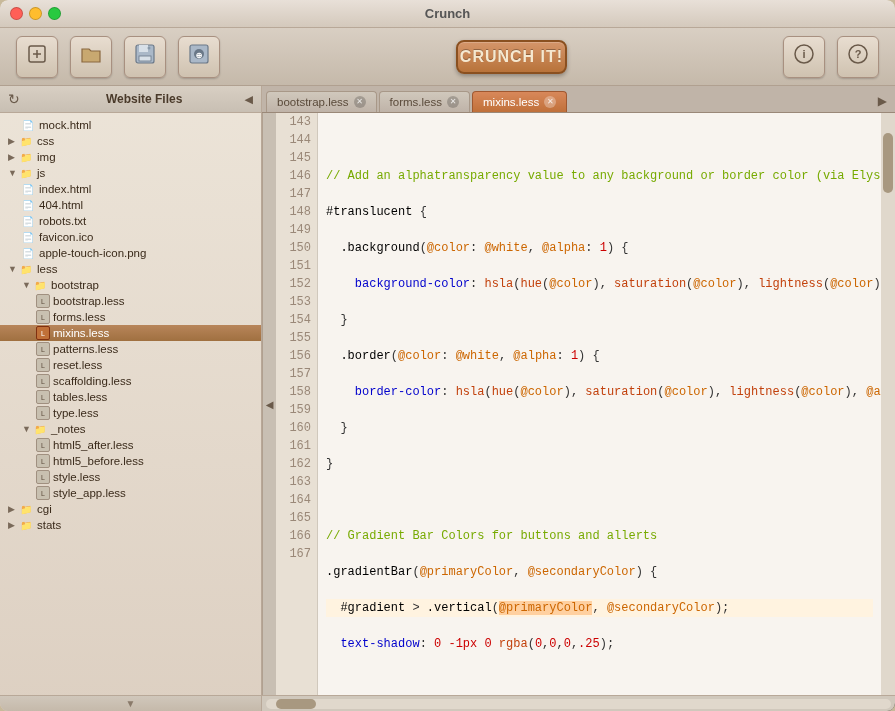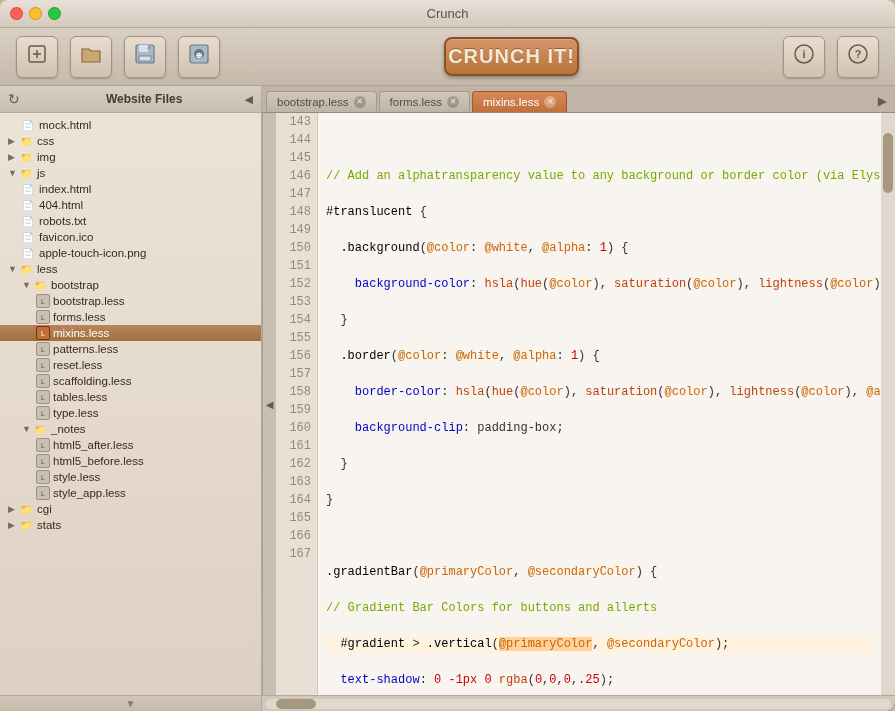--- a/index.html
+++ b/index.html
@@ -33,21 +33,21 @@
     .tb-btn {
       width: 13px; height: 13px; border-radius: 50%; border: 1px solid rgba(0,0,0,0.2);
       cursor: pointer;
     }
     .tb-close { background: #ff5f57; }
     .tb-min { background: #ffbd2e; }
     .tb-max { background: #28c940; }
     .title-bar-title {
       font-size: 13px;
       color: #555;
-      font-weight: 400;
+      font-weight: 700;
     }
 
     
     .toolbar {
       height: 58px;
       background: linear-gradient(to bottom, #d9cfc3, #c5b9aa);
       display: flex;
       align-items: center;
       justify-content: space-between;
       padding: 0 16px;
@@ -80,21 +80,21 @@
       font-size: 20px;
       box-shadow: 0 1px 2px rgba(0,0,0,0.2);
     }
     .crunch-btn {
       background: linear-gradient(to bottom, #d4956a, #b8733a);
       border: 2px solid #8a5020;
       border-radius: 8px;
       padding: 6px 2px;
       cursor: pointer;
       color: #f5e8d0;
-      font-size: 20px;
+      font-size: 16px;
       font-weight: bold;
       letter-spacing: 1px;
       text-shadow: 0 -1px 0 rgba(0,0,0,0.3);
       box-shadow: 0 2px 4px rgba(0,0,0,0.3), inset 0 1px 0 rgba(255,255,255,0.2);
       font-family: 'Arial Black', sans-serif;
       text-transform: uppercase;
       margin-left: 20px;
     }
 
     
@@ -620,26 +620,25 @@
 
       <div class="code-content">
 <span class="code-line"> </span>
 <span class="code-line"><span class="c-comment">// Add an alphatransparency value to any background or border color (via Elyse Hollada</span></span>
 <span class="code-line"><span class="c-selector">#translucent</span> <span class="c-bracket">{</span></span>
 <span class="code-line">  <span class="c-selector">.background</span>(<span class="c-var">@color</span>: <span class="c-var">@white</span>, <span class="c-var">@alpha</span>: <span class="c-number">1</span>) {</span>
 <span class="code-line">    <span class="c-property">background-color</span>: <span class="c-func">hsla</span>(<span class="c-func">hue</span>(<span class="c-var">@color</span>), <span class="c-func">saturation</span>(<span class="c-var">@color</span>), <span class="c-func">lightness</span>(<span class="c-var">@color</span>), </span>
 <span class="code-line">  <span class="c-bracket">}</span></span>
 <span class="code-line">  <span class="c-selector">.border</span>(<span class="c-var">@color</span>: <span class="c-var">@white</span>, <span class="c-var">@alpha</span>: <span class="c-number">1</span>) {</span>
 <span class="code-line">    <span class="c-property">border-color</span>: <span class="c-func">hsla</span>(<span class="c-func">hue</span>(<span class="c-var">@color</span>), <span class="c-func">saturation</span>(<span class="c-var">@color</span>), <span class="c-func">lightness</span>(<span class="c-var">@color</span>), <span class="c-var">@alpha</span>);</span>
-<span class="code-line">    <span class="c-property">background-clip</span>: <span class="c-value">padding-box</span>;</span>
 <span class="code-line">  <span class="c-bracket">}</span></span>
 <span class="code-line"><span class="c-bracket">}</span></span>
 <span class="code-line"> </span>
+<span class="code-line"><span class="c-comment">// Gradient Bar Colors for buttons and allerts</span></span>
 <span class="code-line"><span class="c-selector">.gradientBar</span>(<span class="c-var">@primaryColor</span>, <span class="c-var">@secondaryColor</span>) {</span>
-<span class="code-line"><span class="c-comment">// Gradient Bar Colors for buttons and allerts</span></span>
 <span class="code-line cursor-line">  <span class="c-selector">#gradient</span> &gt; <span class="c-selector">.vertical</span>(<span class="c-highlight"><span class="c-var">@primaryColor</span></span>, <span class="c-var">@secondaryColor</span>);</span>
 <span class="code-line">  <span class="c-property">text-shadow</span>: <span class="c-number">0</span> <span class="c-number">-1px</span> <span class="c-number">0</span> <span class="c-func">rgba</span>(<span class="c-number">0</span>,<span class="c-number">0</span>,<span class="c-number">0</span>,<span class="c-number">.25</span>);</span>
 
 
 
 
 
 
 
 

